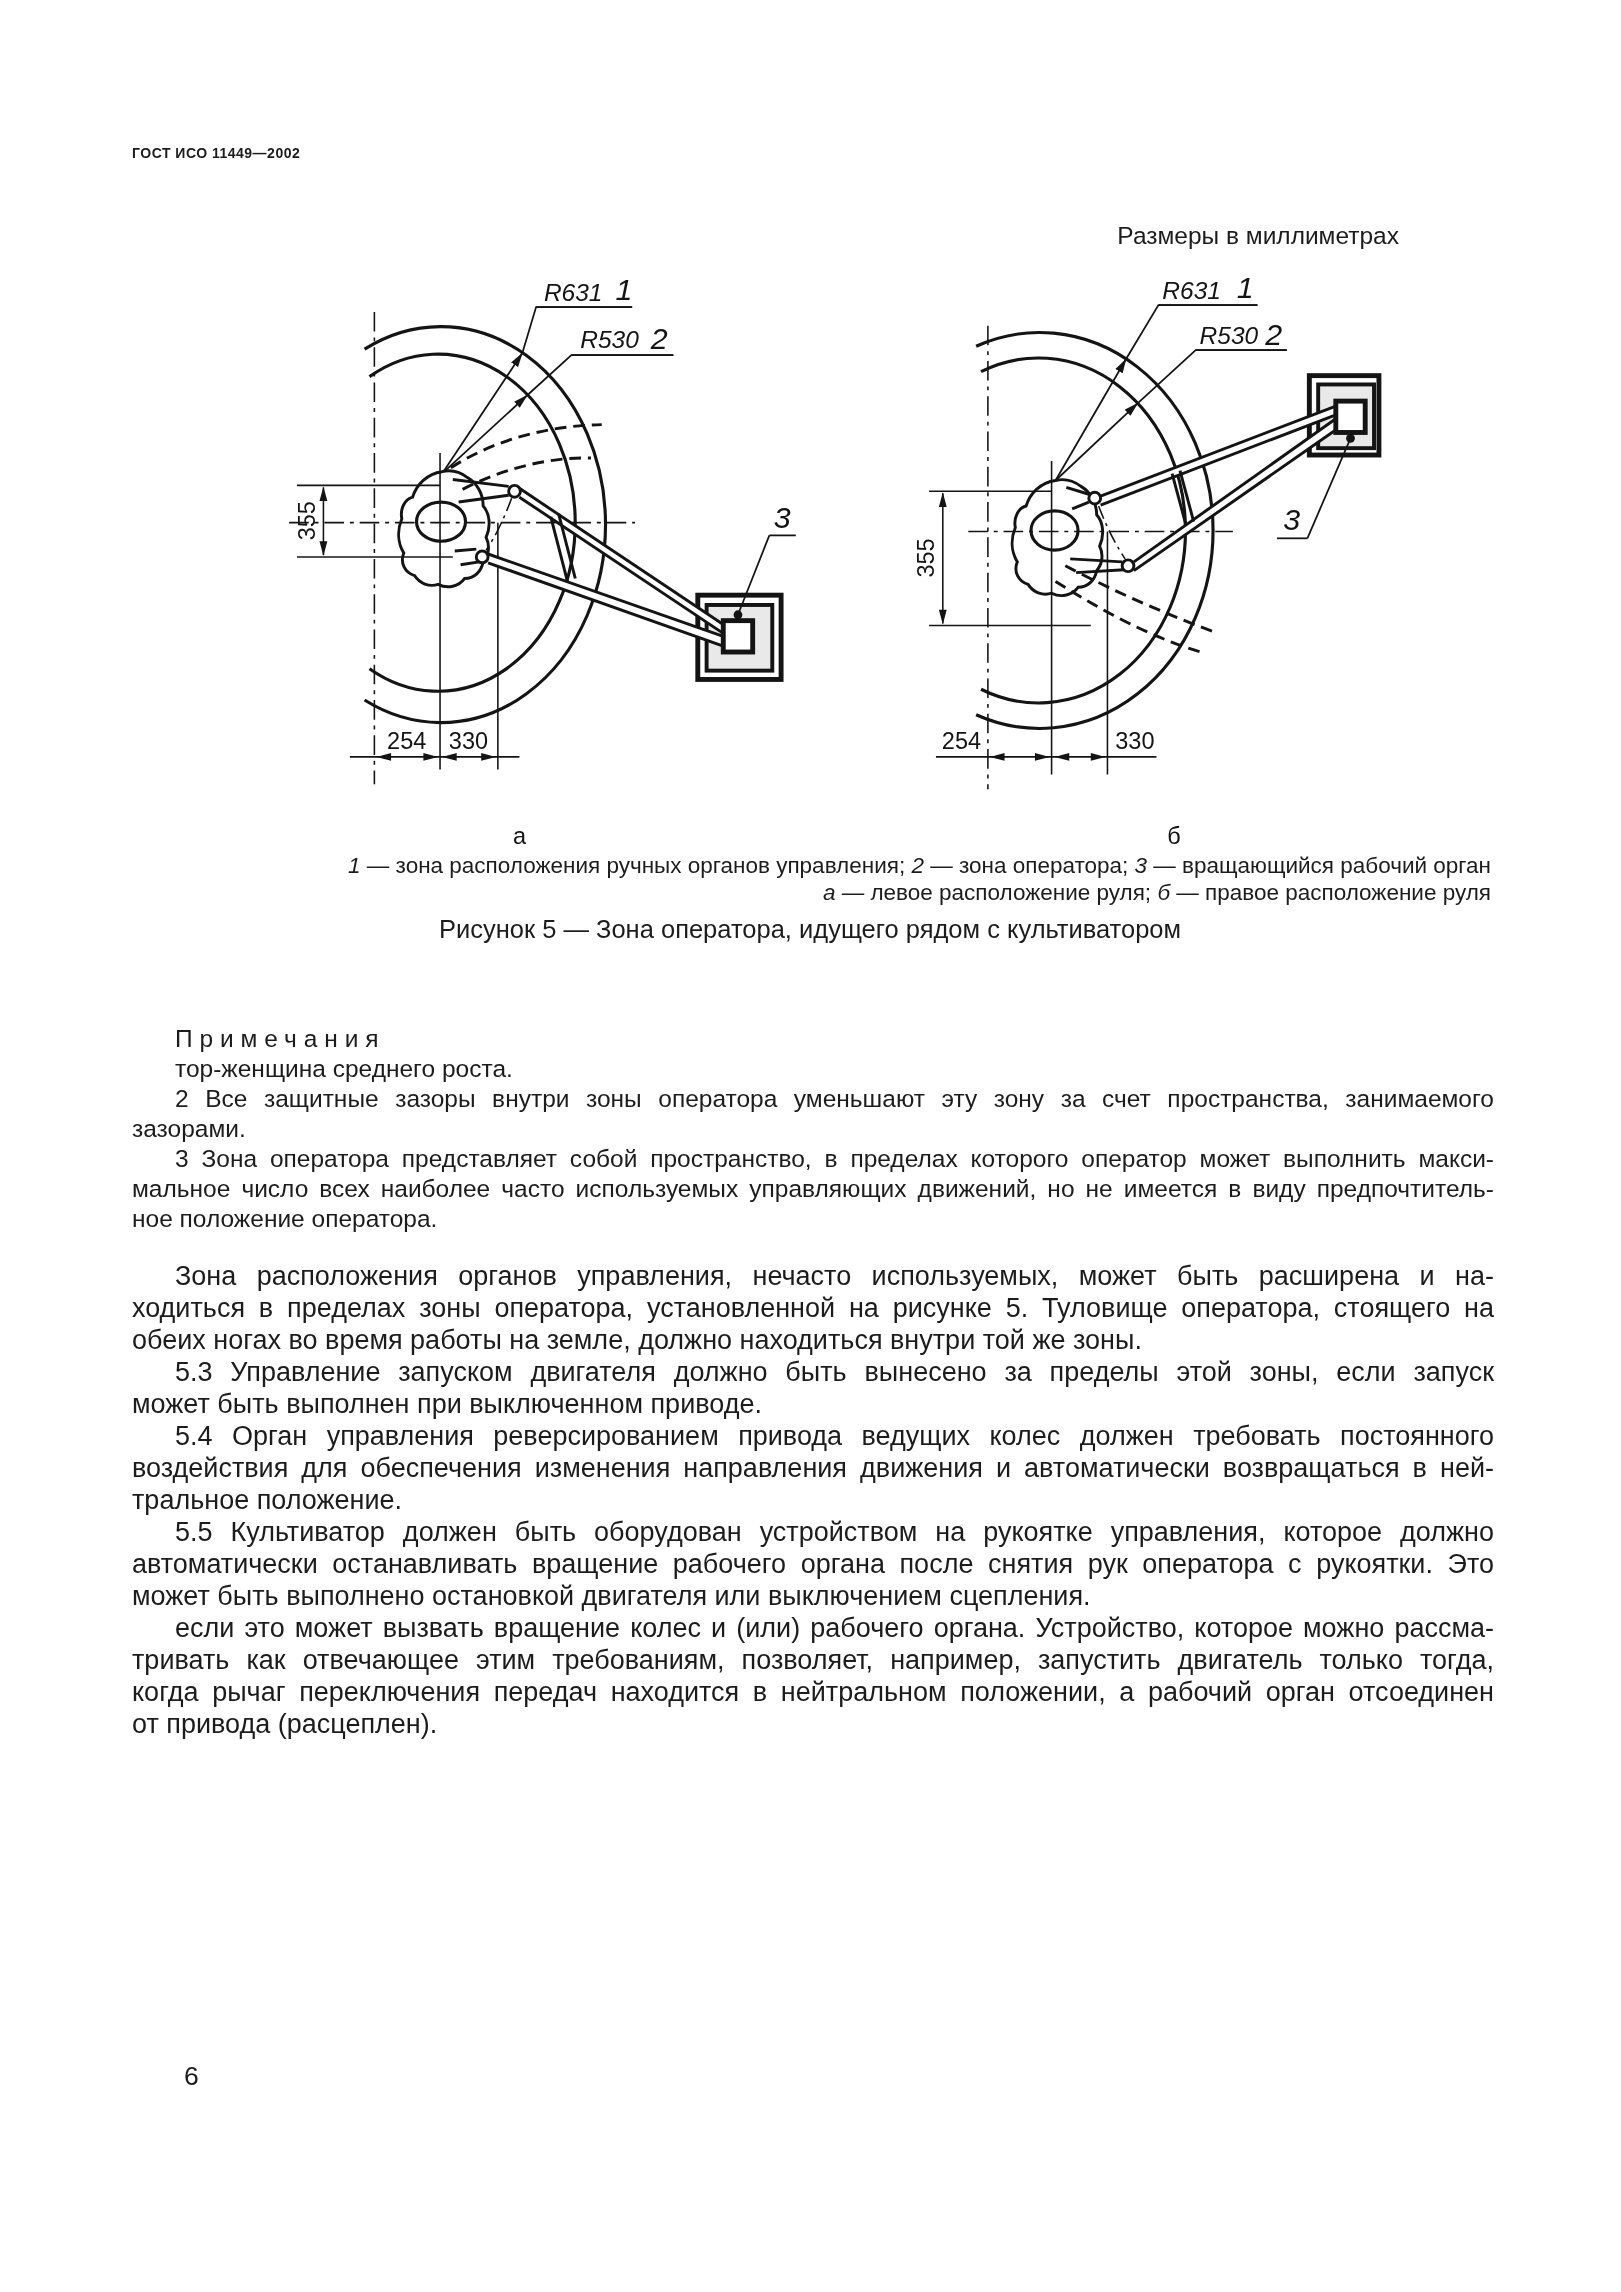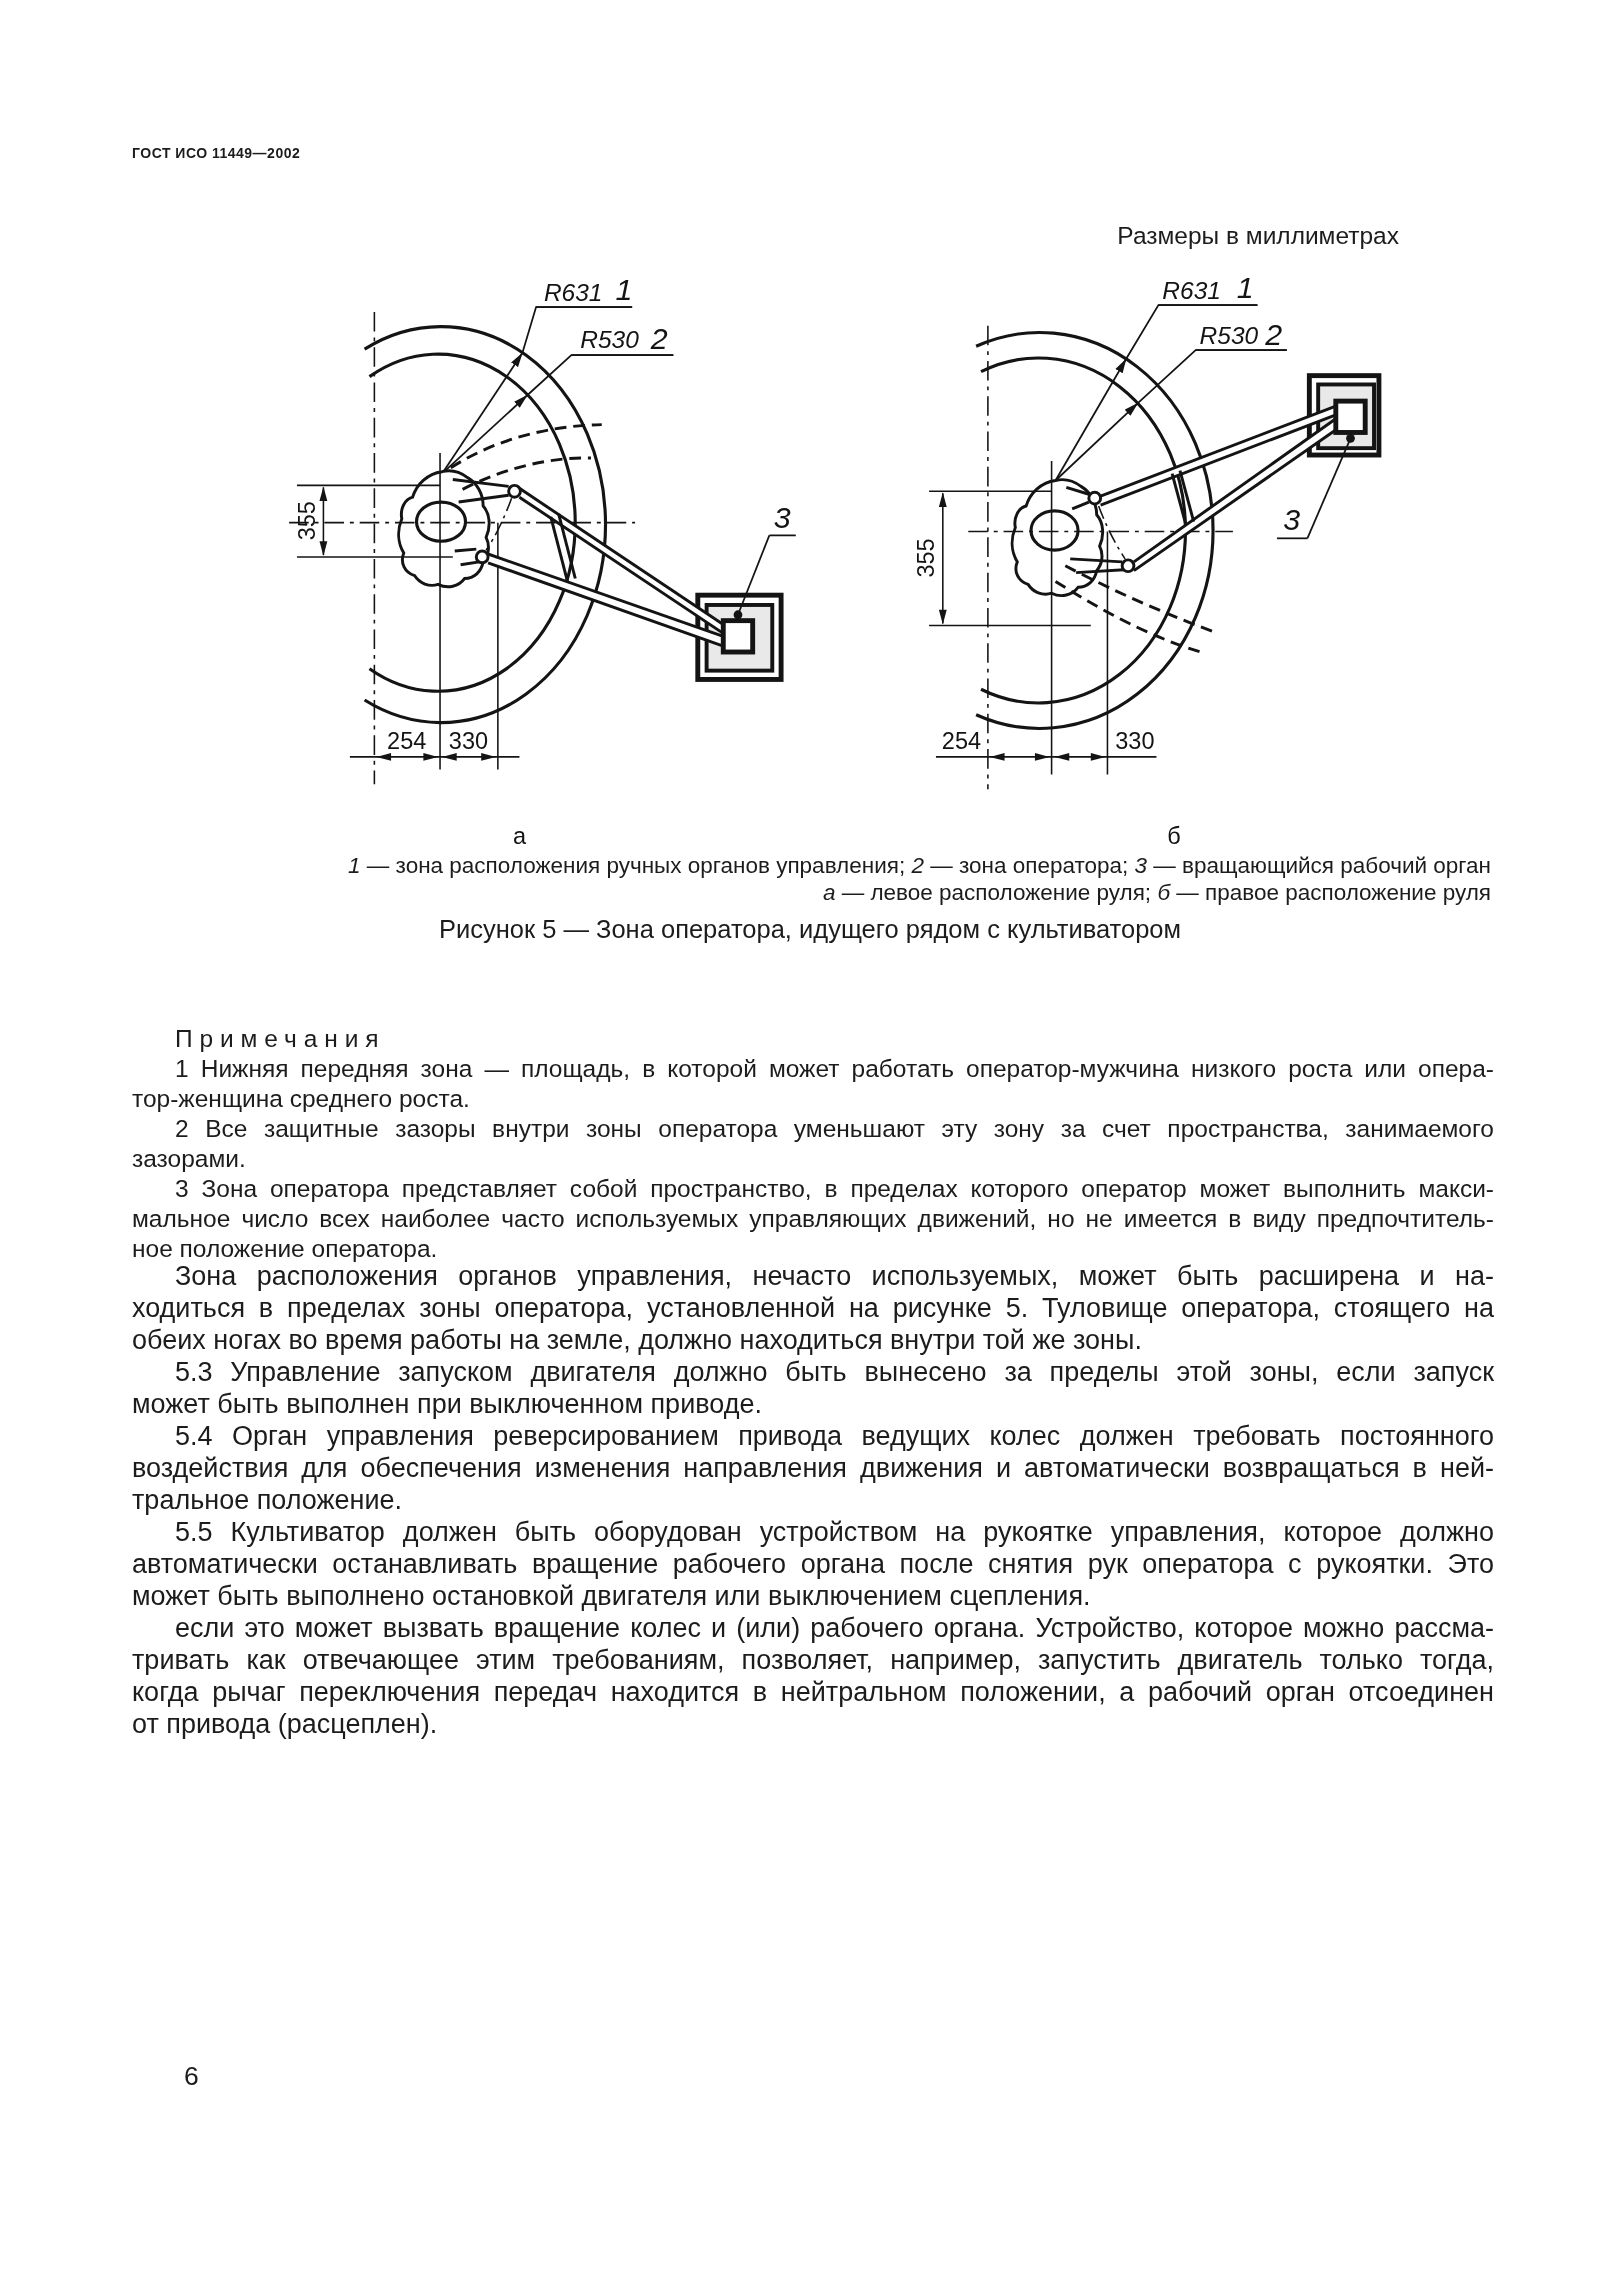--- a/index.html
+++ b/index.html
@@ -187,21 +187,20 @@
 <div class="abs legend">
   <div><span class="it">1</span><span> — зона расположения ручных органов управления; </span><span class="it">2</span><span> — зона оператора; </span><span class="it">3</span><span> — вращающийся рабочий орган</span></div>
   <div><span class="it">а</span><span> — левое расположение руля; </span><span class="it">б</span><span> — правое расположение руля</span></div>
 </div>
 
 <div class="abs caption">Рисунок 5 — Зона оператора, идущего рядом с культиватором</div>
 
 <div class="abs notes-block">
   <div class="notes-heading">Примечания</div>
   <div class="para">
-      <div class="ln j">1 Нижняя передняя зона — площадь, в которой может работать оператор-мужчина низкого роста или опера-</div>
       <div class="ln">тор-женщина среднего роста.</div>
     </div>
   <div class="para">
       <div class="ln j">2 Все защитные зазоры внутри зоны оператора уменьшают эту зону за счет пространства, занимаемого</div>
       <div class="ln">зазорами.</div>
     </div>
   <div class="para">
       <div class="ln j">3 Зона оператора представляет собой пространство, в пределах которого оператор может выполнить макси-</div>
       <div class="ln j">мальное число всех наиболее часто используемых управляющих движений, но не имеется в виду предпочтитель-</div>
       <div class="ln">ное положение оператора.</div>

